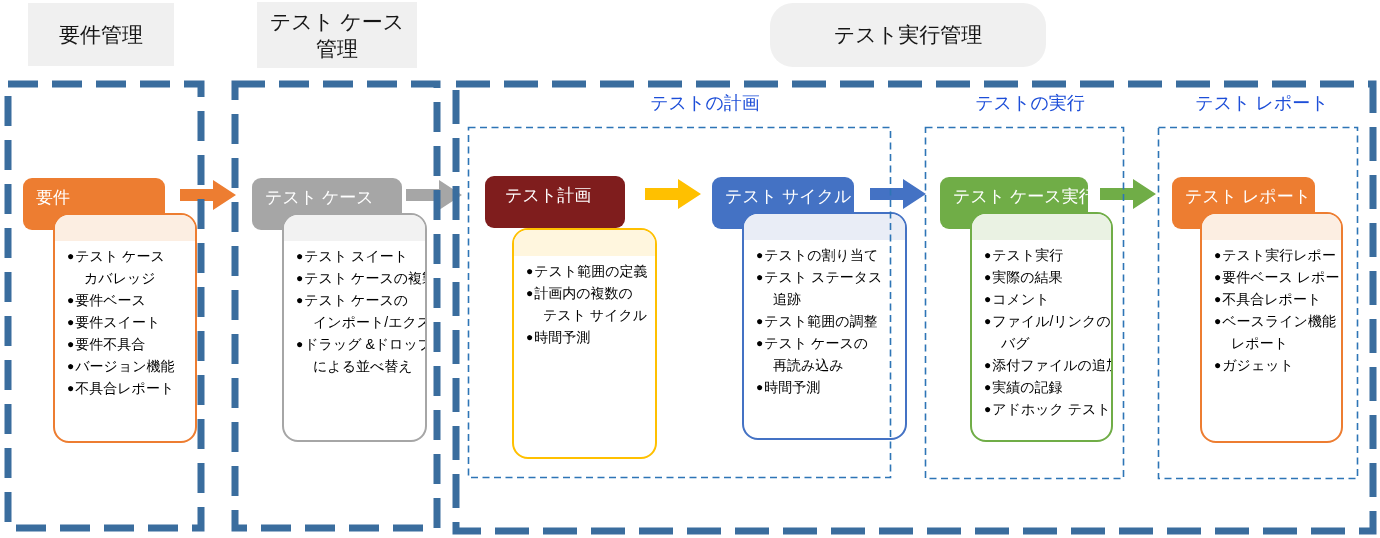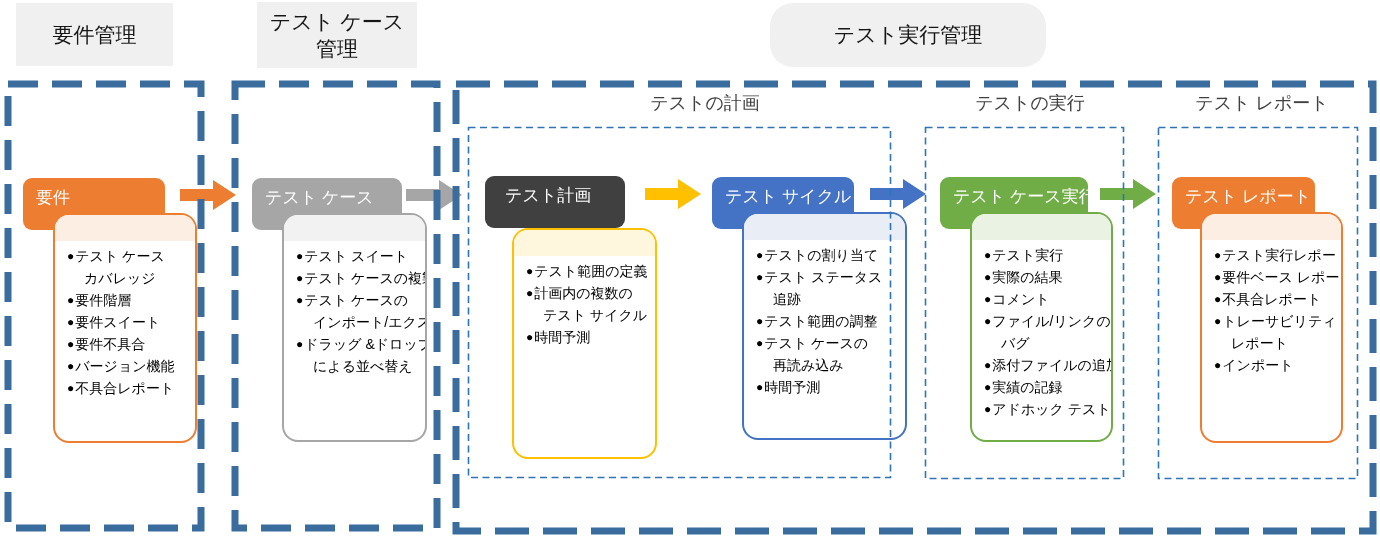--- a/index.html
+++ b/index.html
@@ -3,27 +3,27 @@
 <meta charset="utf-8">
 <style>
   html,body{margin:0;padding:0;background:#fff;}
   .canvas{position:relative;width:1380px;height:538px;background:#fff;
           font-family:"Liberation Sans",sans-serif;overflow:hidden;}
 
   
   .toplabel{position:absolute;background:#F0F0F0;display:flex;flex-direction:column;
             align-items:center;justify-content:center;text-align:center;
             font-size:21px;color:#161616;line-height:1.3;}
-  #tl-req {left:16px; top:3px; width:157px;height:63px;}
+  #tl-req {left:28px; top:3px; width:146px;height:63px;}
   #tl-tc  {left:257px;top:2px; width:160px;height:66px;}
   #tl-exec{left:770px;top:3px; width:276px;height:64px;border-radius:23px;}
 
   
   .seclabel{position:absolute;top:91px;transform:translateX(-50%);
-            font-size:18px;color:#404040;white-space:nowrap;}
+            font-size:18px;color:#1d4ed8;white-space:nowrap;}
   #sl-plan{left:705px;} #sl-exec{left:1030px;} #sl-rep{left:1262px;}
 
   
   .card{position:absolute;}
   .card-header{position:absolute;left:0;top:0;height:52px;border-radius:9px;
                color:#fff;font-size:17px;padding:8px 8px 0 13px;
                box-sizing:border-box;white-space:nowrap;}
   .card-body{position:absolute;background:#fff;border:2px solid #999;
              border-radius:16px;box-sizing:border-box;overflow:hidden;}
   .card-tint{position:absolute;left:0;top:0;right:0;height:26px;}
@@ -63,21 +63,21 @@
   <div class="seclabel" id="sl-rep">テスト レポート</div>
 
   <div class="card" id="card1">
     <div class="card-header" style="background-color: rgb(237, 125, 49);">要件</div>
     <div class="card-body" style="border-color: rgb(237, 125, 49);">
       <div class="card-tint" style="background-color: rgb(252, 238, 226);"></div>
       <ul class="lines">
 
       <li class="bullet"><span>テスト ケース</span></li>
           <li><span>カバレッジ</span></li>
-          <li class="bullet"><span>要件階層</span></li>
+          <li class="bullet"><span>要件ベース</span></li>
           <li class="bullet"><span>要件スイート</span></li>
           <li class="bullet"><span>要件不具合</span></li>
           <li class="bullet"><span>バージョン機能</span></li>
           <li class="bullet"><span>不具合レポート</span></li>
         </ul>
     </div>
   </div>
 
   <div class="card" id="card2">
     <div class="card-header" style="background-color: rgb(166, 166, 166);">テスト ケース</div>
@@ -89,21 +89,21 @@
           <li class="bullet"><span>テスト ケースの複製</span></li>
           <li class="bullet"><span>テスト ケースの</span></li>
           <li><span>インポート/エクスポート</span></li>
           <li class="bullet"><span>ドラッグ &amp;ドロップ</span></li>
           <li><span>による並べ替え</span></li>
         </ul>
     </div>
   </div>
 
   <div class="card" id="card3">
-    <div class="card-header" style="background-color: #404040; padding-left: 20px;">テスト計画</div>
+    <div class="card-header" style="background-color: #7f1d1d; padding-left: 20px;">テスト計画</div>
     <div class="card-body" style="border-color: rgb(255, 192, 0);">
       <div class="card-tint" style="background-color: rgb(255, 246, 222);"></div>
       <ul class="lines">
 
       <li class="bullet"><span>テスト範囲の定義</span></li>
           <li class="bullet"><span>計画内の複数の</span></li>
           <li><span>テスト サイクル</span></li>
           <li class="bullet"><span>時間予測</span></li>
         </ul>
     </div>
@@ -146,23 +146,23 @@
 
   <div class="card" id="card6">
     <div class="card-header" style="background-color: rgb(237, 125, 49);">テスト レポート</div>
     <div class="card-body" style="border-color: rgb(237, 125, 49);">
       <div class="card-tint" style="background-color: rgb(252, 238, 226);"></div>
       <ul class="lines">
 
       <li class="bullet"><span>テスト実行レポート</span></li>
           <li class="bullet"><span>要件ベース レポート</span></li>
           <li class="bullet"><span>不具合レポート</span></li>
-          <li class="bullet"><span>トレーサビリティ</span></li>
+          <li class="bullet"><span>ベースライン機能</span></li>
           <li><span>レポート</span></li>
-          <li class="bullet"><span>インポート</span></li>
+          <li class="bullet"><span>ガジェット</span></li>
         </ul>
     </div>
   </div>
 
   <svg class="overlay" width="1380" height="538" viewBox="0 0 1380 538">
     <defs>
       <polygon id="blockArrow" points="0,9 33,9 33,0 56,15 33,30 33,21 0,21"></polygon>
     </defs>
 
     <use href="#blockArrow" transform="translate(180,180)" fill="#ED7D31"></use>

